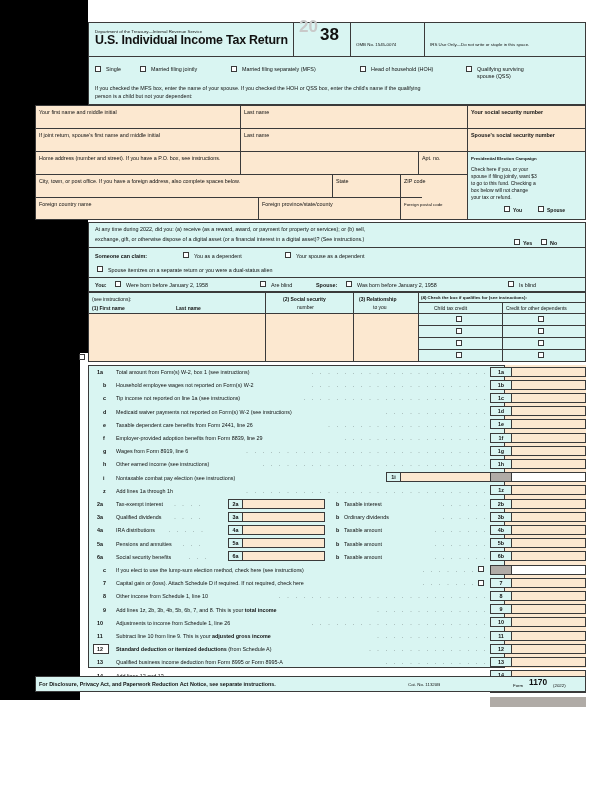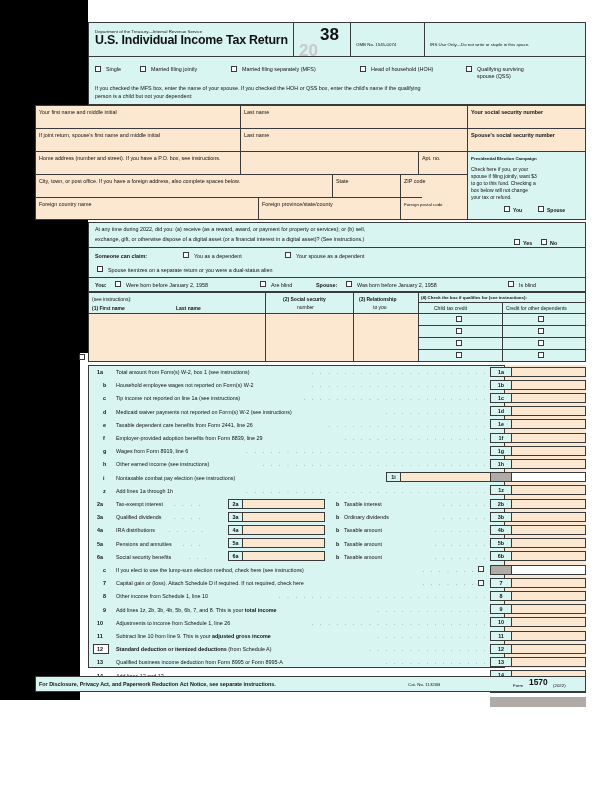--- a/index.html
+++ b/index.html
@@ -60,21 +60,21 @@
   <div class="blk" style="left:35px;top:248px;width:55px;height:2px;"></div>
 
   <div class="bx cyan bd" style="left:88px;top:22px;width:498px;height:35px;"></div>
   <div class="vline" style="left:293px;top:22px;height:35px;"></div>
   <div class="vline" style="left:350px;top:22px;height:35px;"></div>
   <div class="vline" style="left:424px;top:22px;height:35px;"></div>
 
   <div class="t t45" style="left:95px;top:29px;">Department of the Treasury—Internal Revenue Service</div>
   <div class="t bigtitle" style="left:95px;top:37px;">U.S. Individual Income Tax Return</div>
 
-  <div class="t" style="left:299px;top:48px;font-size:17px;font-weight:bold;color:#c9c9c9;">20</div>
+  <div class="t" style="left:299px;top:24px;font-size:17px;font-weight:bold;color:#c9c9c9;">20</div>
   <div class="t" style="left:320px;top:32px;font-size:17px;font-weight:bold;color:#111;">38</div>
 
   <div class="t t45" style="left:356px;top:42px;">OMB No. 1545-0074</div>
   <div class="t t45" style="left:430px;top:42px;">IRS Use Only—Do not write or staple in this space.</div>
 
   <div class="bx cyan bd" style="left:88px;top:57px;width:498px;height:48px;border-top:none;"></div>
 
   <div class="cb" style="left:95px;top:66px;"></div>
   <div class="t" style="left:106px;top:66px;">Single</div>
 
@@ -368,16 +368,16 @@
       <div class="numbox" style="left: 490px; top: 683.3px;">15</div>
       <div class="amtbox" style="left: 512px; top: 683.3px; width: 74px;"></div>
       <div class="numbox" style="left: 490px; top: 696.5px; background: rgb(176, 171, 166); border: none;"></div>
       <div class="amtbox" style="left: 512px; top: 696.5px; width: 74px; background: rgb(176, 171, 166); border: none;"></div>
     </div>
 
   <div class="bx cyan bd" style="left:35px;top:676px;width:551px;height:16px;"></div>
   <div class="t b" style="left:39px;top:681px;">For Disclosure, Privacy Act, and Paperwork Reduction Act Notice, see separate instructions.</div>
   <div class="t t45" style="left:408px;top:682px;">Cat. No. 11320B</div>
   <div class="t t45" style="left:513px;top:683px;">Form</div>
-  <div class="t b" style="left:529px;top:679px;font-size:8.4px;">1570</div>
+  <div class="t b" style="left:529px;top:679px;font-size:8.4px;">1170</div>
   <div class="t t45" style="left:553px;top:683px;">(2022)</div>
 
 </div>
 
 </body></html>

